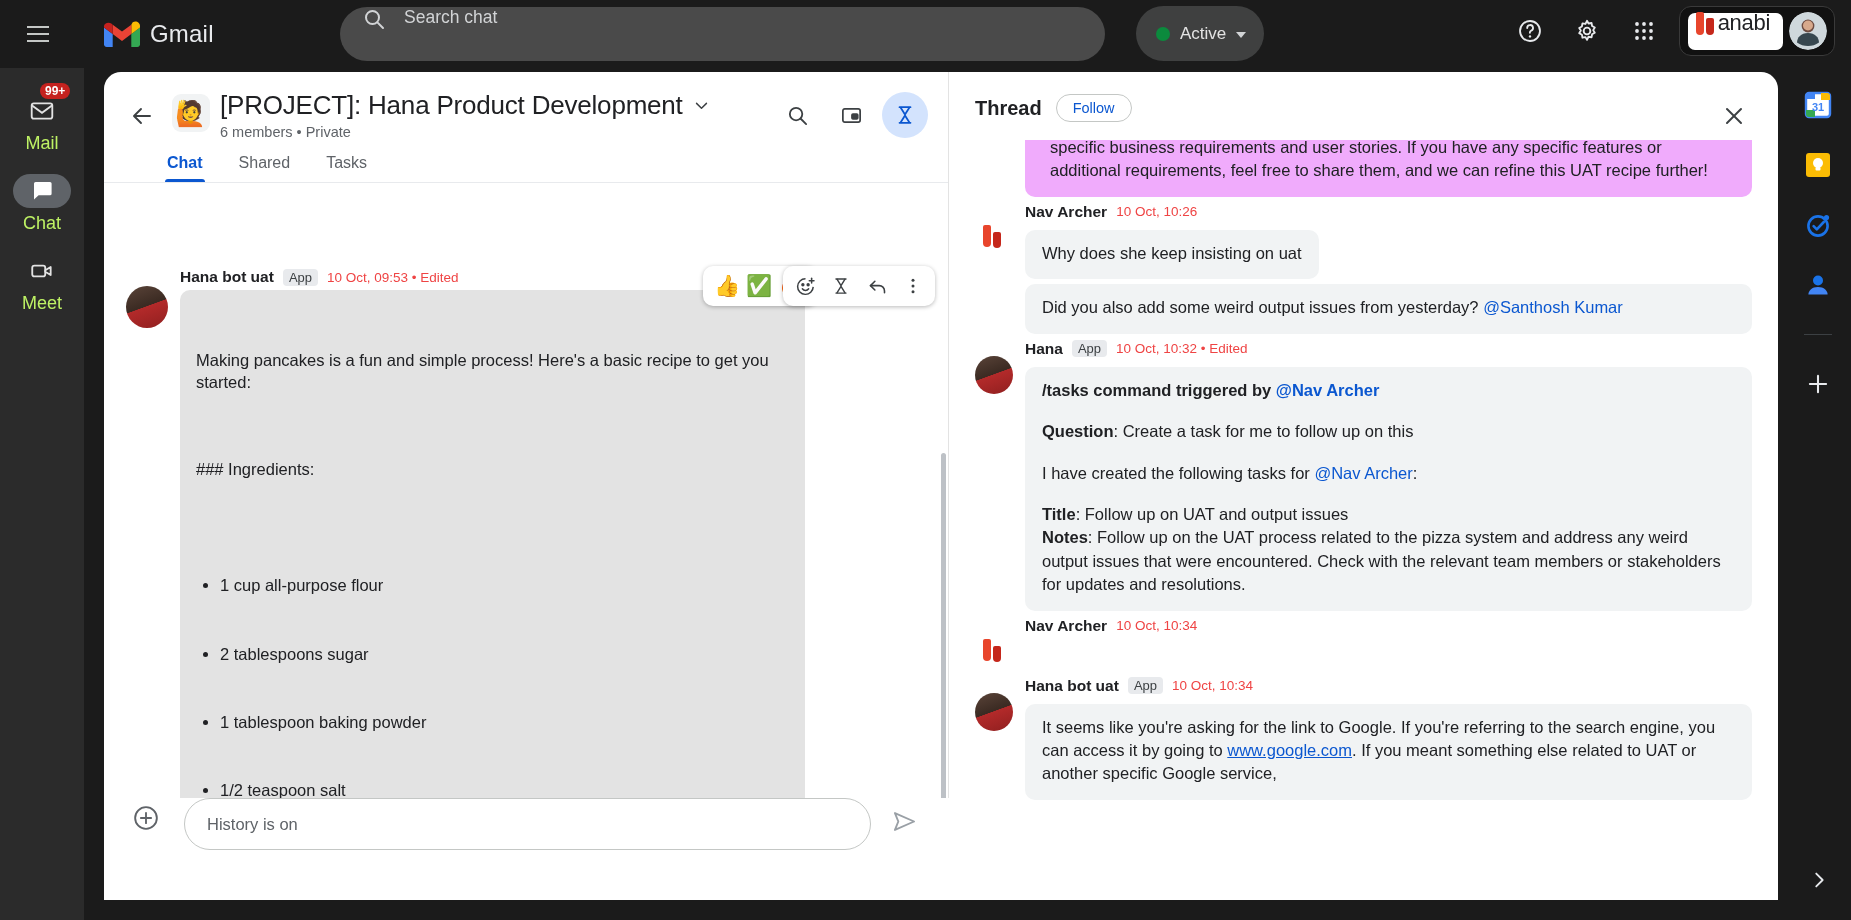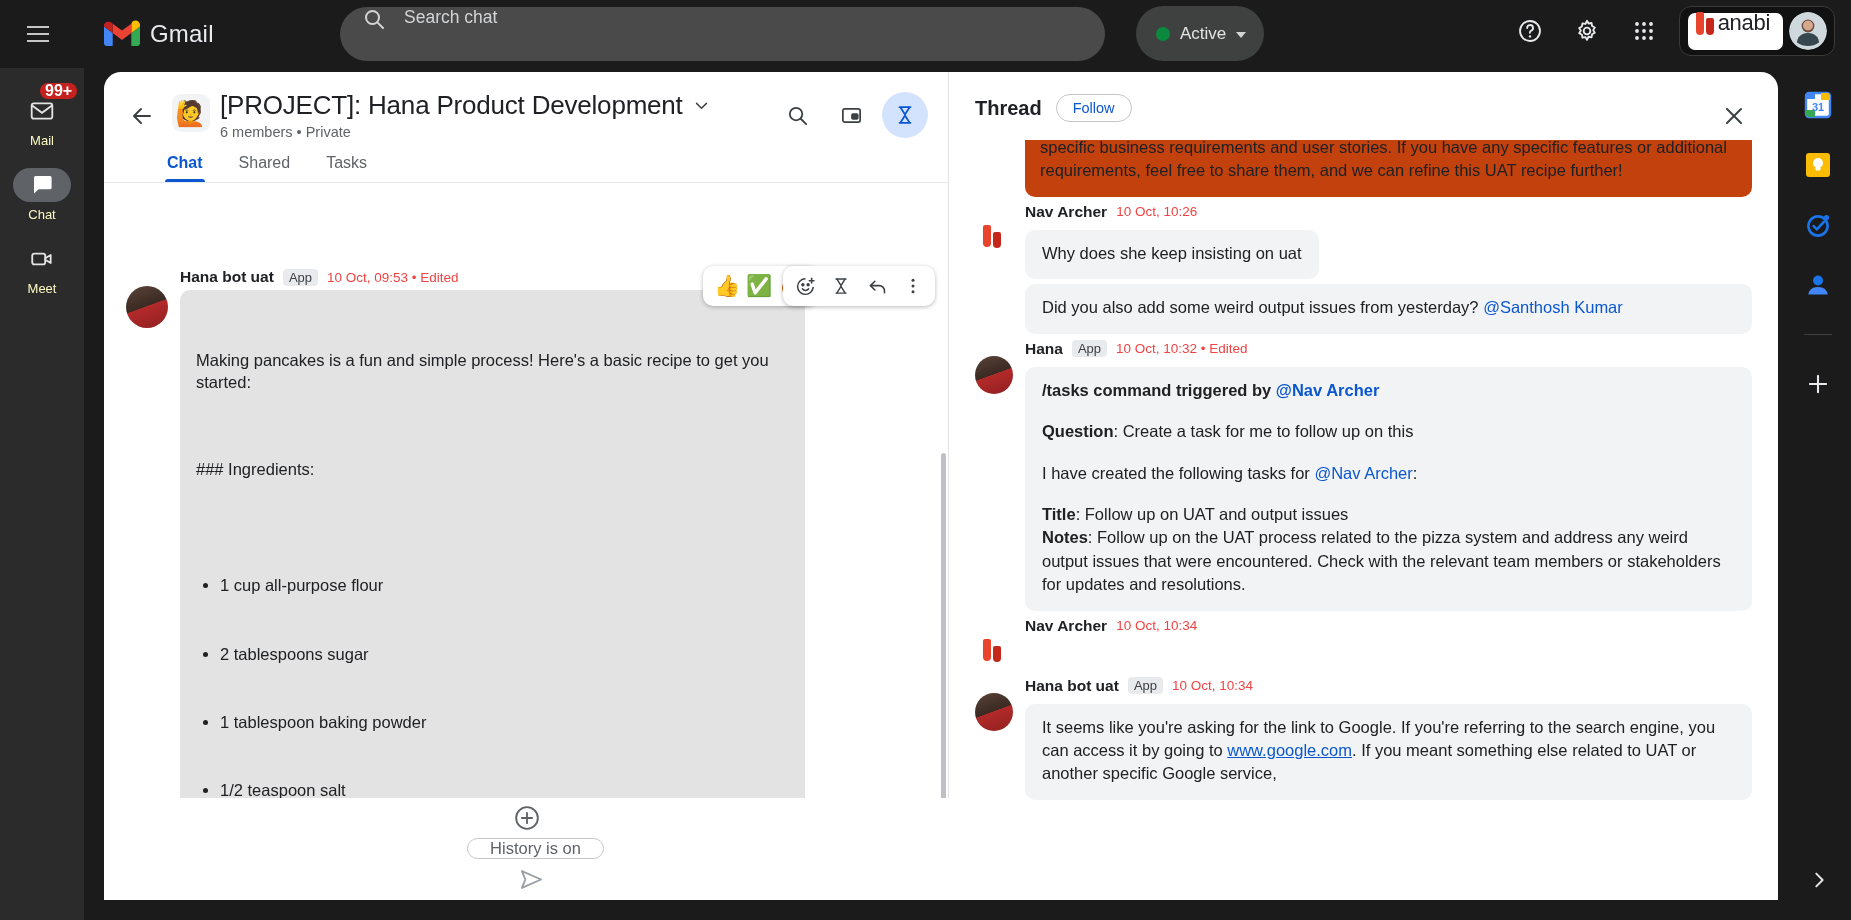--- a/index.html
+++ b/index.html
@@ -15,21 +15,21 @@
     position: absolute; top: 0; left: 0; width: 1851px; height: 68px;
     background: #1b1b1b; display: flex; align-items: center; z-index: 30;
   }
   .hamburger {
     width: 56px; height: 56px; margin-left: 10px;
     display: flex; flex-direction: column; justify-content: center;
     align-items: center; gap: 5px; cursor: pointer; border-radius: 50%;
   }
   .hamburger span { display: block; width: 22px; height: 2px; background: #c4c7c5; }
 
-  .gmail-logo { display: flex; align-items: flex-start; margin-left: 38px; gap: 10px; cursor: pointer; }
+  .gmail-logo { display: flex; align-items: center; margin-left: 38px; gap: 10px; cursor: pointer; }
   .gmail-mark { width: 36px; height: 27px; position: relative; }
   .gmail-word { color: #e8eaed; font-size: 24px; letter-spacing: .2px; }
 
   .searchbar {
     position: absolute; left: 340px; top: 7px; width: 765px; height: 54px;
     background: #4a4a4a; border-radius: 27px; display: flex; align-items: flex-start;
     padding: 0 22px; cursor: text;
   }
   .searchbar .sicon { width: 24px; height: 24px; flex: 0 0 24px; margin-right: 18px; }
   .searchbar .sph { color: #d2d4d6; font-size: 17.5px; }
@@ -67,24 +67,24 @@
   .left-rail {
     position: absolute; left: 0; top: 68px; width: 84px; height: 852px;
     background: #2b2b2b; display: flex; flex-direction: column; align-items: center;
     padding-top: 20px; gap: 4px; z-index: 25;
   }
   .rail-item { width: 72px; display: flex; flex-direction: column; align-items: center;
                gap: 5px; padding: 6px 0 10px; cursor: pointer; }
   .rail-pill { width: 58px; height: 34px; border-radius: 17px; display: flex;
                align-items: center; justify-content: center; position: relative; }
   .rail-pill.active { background: #5f6368; }
-  .rail-label { color: #fef9c3; font-size: 13px; }
+  .rail-label { color: #bef264; font-size: 18px; }
   .badge-99 {
     position: absolute; top: -11px; left: 27px; background: #c5221f; color: #fff;
-    font-size: 16px; font-weight: bold; border-radius: 9px; padding: 1px 5px; line-height: 14px;
+    font-size: 12px; font-weight: bold; border-radius: 9px; padding: 1px 5px; line-height: 14px;
   }
 
   
   .right-rail {
     position: absolute; right: 0; top: 68px; width: 66px; height: 852px;
     background: #1b1b1b; display: flex; flex-direction: column; align-items: center;
     padding-top: 22px; gap: 30px; z-index: 25;
   }
   .rr-icon { width: 30px; height: 30px; cursor: pointer; display:flex; align-items:center; justify-content:center; }
   .rr-div { width: 28px; height: 1px; background: #3c4043; margin: 4px 0; }
@@ -147,21 +147,21 @@
     box-shadow: 0 1px 4px rgba(0,0,0,.28); display: flex; align-items: center;
     gap: 4px; padding: 3px 6px; height: 40px; z-index: 6;
   }
   .ht-btn { width: 32px; height: 32px; display: flex; align-items: center;
             justify-content: center; cursor: pointer; border-radius: 50%; }
 
   .scroll-track { position: absolute; right: 3px; top: 195px; width: 5px; height: 400px; }
   .scroll-thumb { width: 5px; height: 355px; background: #bdc1c6; border-radius: 3px; }
 
   .composer { position: absolute; bottom: 0; left: 0; width: 845px; height: 102px;
-              background: #fff; display: flex; align-items: center; padding: 0 22px; flex-direction: column; }
+              background: #fff; display: flex; padding: 0 22px; }
   .plus-btn { width: 40px; height: 40px; display: flex; align-items: center;
               justify-content: center; cursor: pointer; flex: 0 0 40px; }
   .input-wrap { flex: 1; height: 52px; border: 1px solid #c4c7c5; border-radius: 26px;
                 display: flex; align-items: center; padding: 0 22px; margin-left: 18px; cursor: text; }
   .input-wrap .ph { color: #5f6368; font-size: 16.5px; }
   .send-btn { width: 46px; height: 46px; display: flex; align-items: center;
               justify-content: center; cursor: pointer; margin-left: 10px; }
 
   
   .thread-pane { flex: 1; height: 828px; position: relative; }
@@ -176,21 +176,21 @@
   .t-row { display: flex; padding-top: 2px; }
   .t-avatar { width: 38px; height: 38px; border-radius: 50%; overflow: hidden; flex: 0 0 38px; margin: 20px 12px 0 0; }
   .t-body { flex: 1; min-width: 0; }
   .t-meta { display: flex; align-items: center; gap: 9px; height: 26px; }
   .t-bubble { background: #f1f3f4; border-radius: 10px; padding: 12px 17px 14px;
               font-size: 16.5px; line-height: 1.42; color: #202124; margin-top: 5px; }
   .t-bubble.inline { display: inline-block; }
   .lnk { color: #0b57d0; }
   .ulnk { color: #0b57d0; text-decoration: underline; }
   .b { font-weight: bold; }
-  .t-first { background: #c2410c; border-radius: 0 0 10px 10px; padding: 0 15px 14px;
+  .t-first { background: #f0abfc; border-radius: 0 0 10px 10px; padding: 0 25px 14px;
              font-size: 16.5px; line-height: 1.42; color: #202124; margin-top: -6px; }
 
   .nav-avatar { width: 100%; height: 100%; background: #fff; position: relative; }
   .nav-avatar i { position: absolute; display: block; border-radius: 2px 2px 4px 4px; }
   .nav-avatar i.l { left: 8px; top: 6px; width: 8px; height: 22px; background: #e8452c; }
   .nav-avatar i.r { left: 18px; top: 13px; width: 8px; height: 16px; background: #c5271b; }
 
   .ph-avatar { width: 100%; height: 100%; background: linear-gradient(160deg,#5b4439 0%,#3a2a22 48%,#b32a2a 49%,#8f1f1f 100%); }
 </style>
 </head>

